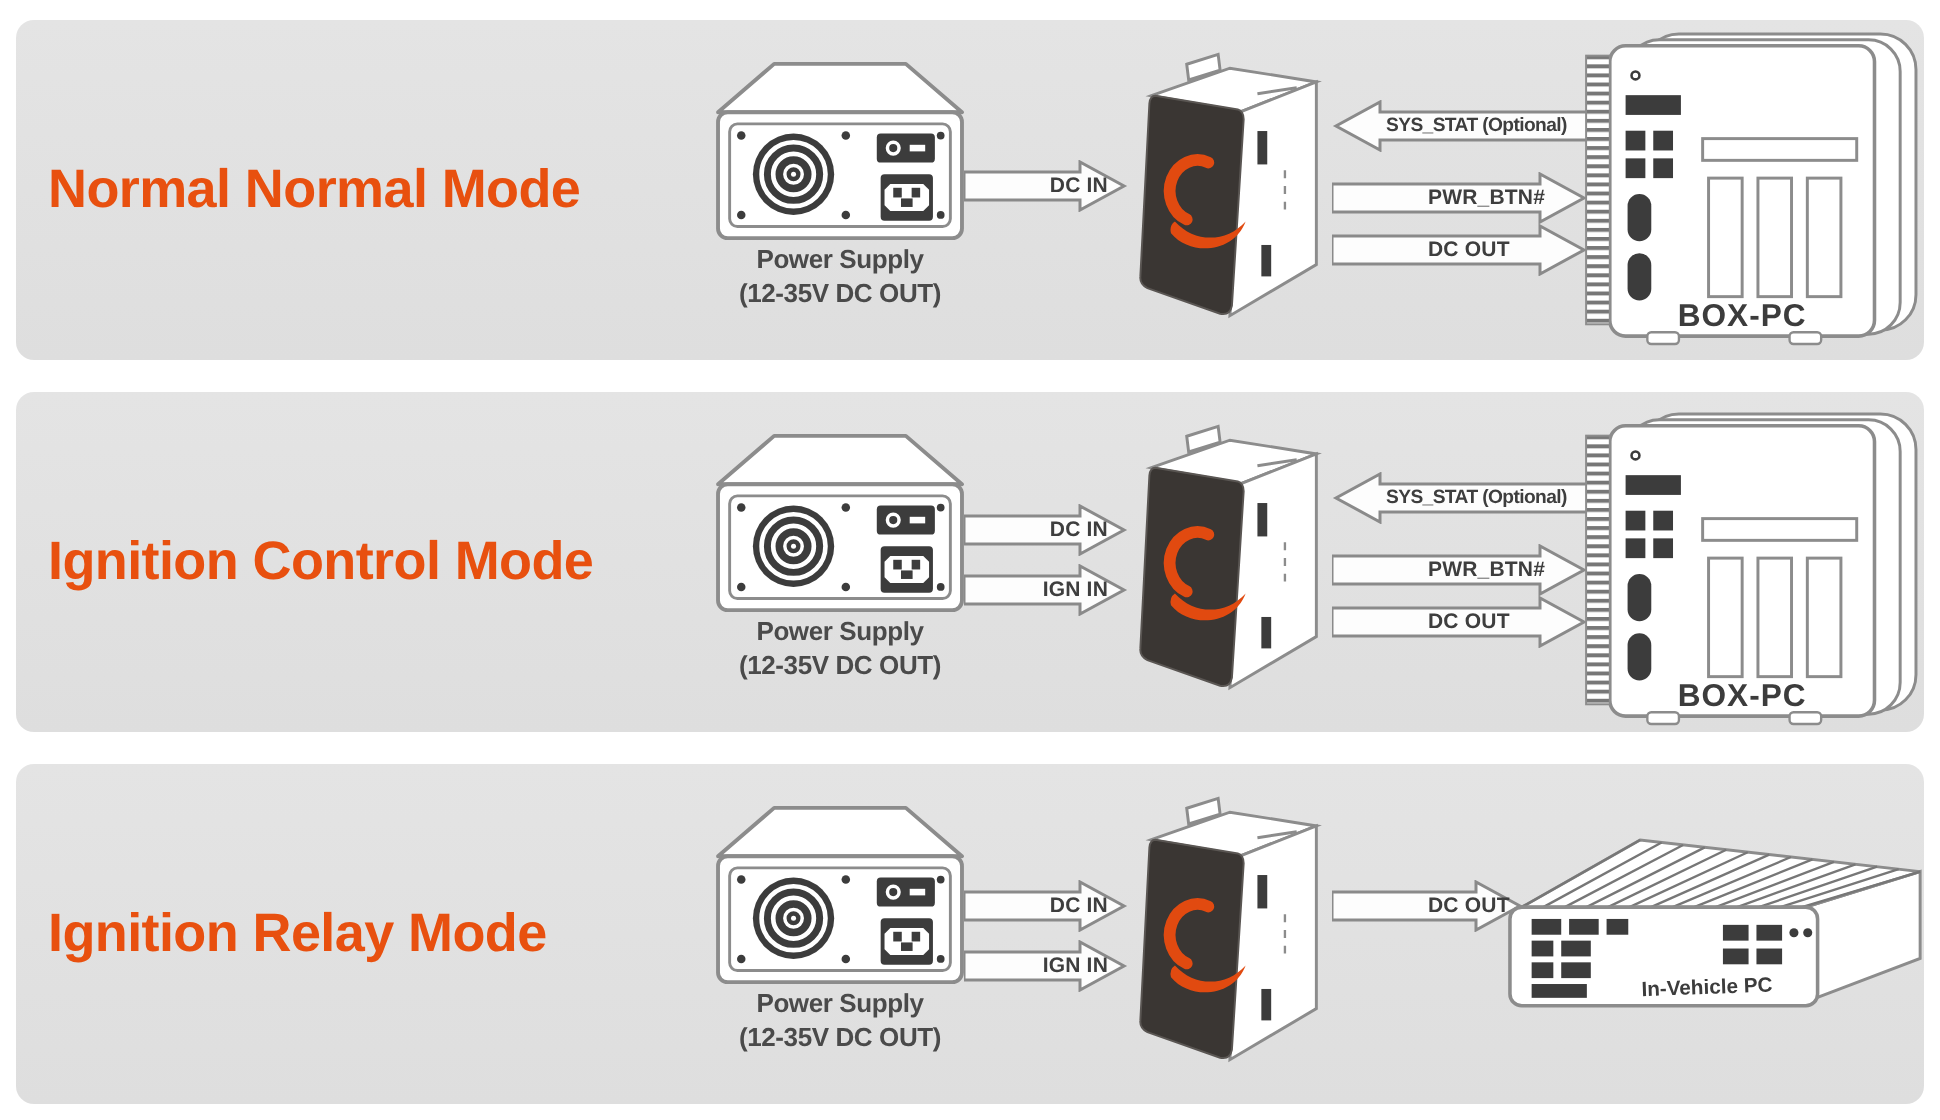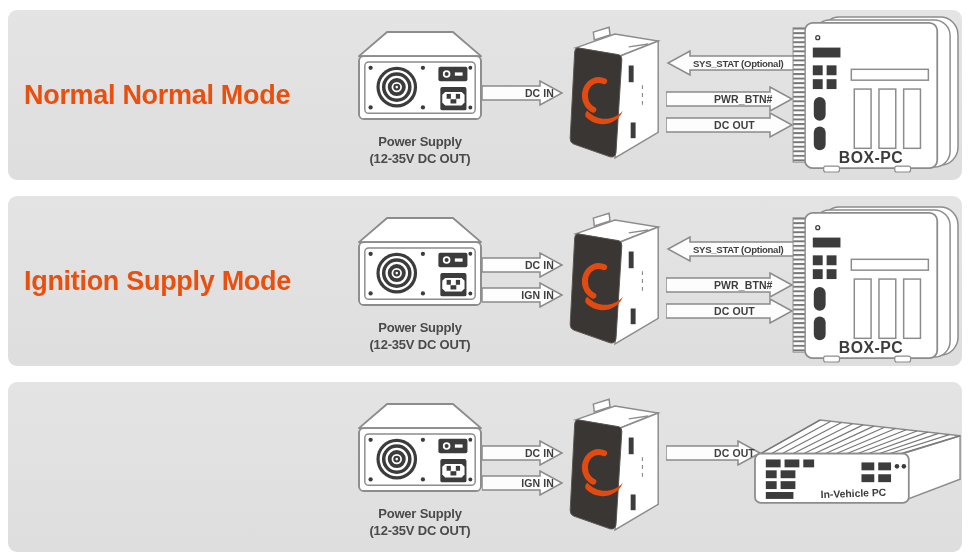--- a/index.html
+++ b/index.html
@@ -3,21 +3,21 @@
 <meta charset="utf-8">
 <style>
   html,body{margin:0;padding:0;background:#ffffff;}
   body{width:970px;height:560px;overflow:hidden;font-family:"Liberation Sans",sans-serif;}
   .panel{position:relative;height:170px;margin:0 8px 16px 8px;background:linear-gradient(#E4E4E4,#DEDEDE);border-radius:9px;}
   .panel:first-of-type{margin-top:10px;}
   .title{position:absolute;left:16px;top:50%;transform:translateY(-50%);margin:0;
          font-size:27px;font-weight:bold;letter-spacing:-0.3px;color:#E8500F;white-space:nowrap;}
   .psu-wrap{position:absolute;left:337px;top:20px;width:150px;text-align:center;}
   .psu-wrap svg{display:block;margin:0 auto;}
-  .psu-label{margin-top:13px;font-size:13px;font-weight:bold;line-height:1.28;color:#4A4A4A;letter-spacing:-0.2px;}
+  .psu-label{margin-top:1px;font-size:13px;font-weight:bold;line-height:1.28;color:#4A4A4A;letter-spacing:-0.2px;}
   .ups-wrap{position:absolute;left:550px;top:14px;}
   .dev-wrap{position:absolute;}
   .arrow{position:absolute;}
   .arrow svg{display:block;}
   .al{position:absolute;top:50%;transform:translateY(-50%);font-size:10.5px;font-weight:bold;
       color:#3E3E3E;white-space:nowrap;letter-spacing:0.1px;}
   .arrow.in .al{right:10px;}
   .arrow.out .al{left:20px;margin-left:28px;}
   .arrow.back .al{left:27px;font-size:9.6px;letter-spacing:-0.3px;}
   .hiddefs{position:absolute;width:0;height:0;overflow:hidden;}
@@ -173,21 +173,21 @@
   </div>
 
   <div class="dev-wrap" style="left:784px;top:4px;">
     <svg width="170" height="160" viewBox="0 0 172 162">
         <use href="#sym-boxpc"></use>
       </svg>
   </div>
 </div>
 
 <div class="panel">
-  <h2 class="title">Ignition Supply Mode</h2>
+  <h2 class="title">Ignition Control Mode</h2>
 
   <div class="psu-wrap">
     <svg width="126" height="91" viewBox="0 0 130 94">
         <use href="#sym-psu"></use>
       </svg>
     <div class="psu-label">
       <div>Power Supply</div>
       <div>(12-35V DC OUT)</div>
     </div>
   </div>
@@ -231,20 +231,21 @@
   </div>
 
   <div class="dev-wrap" style="left:784px;top:8px;">
     <svg width="170" height="160" viewBox="0 0 172 162">
         <use href="#sym-boxpc"></use>
       </svg>
   </div>
 </div>
 
 <div class="panel">
+  <h2 class="title">Ignition Relay Mode</h2>
 
   <div class="psu-wrap">
     <svg width="126" height="91" viewBox="0 0 130 94">
         <use href="#sym-psu"></use>
       </svg>
     <div class="psu-label">
       <div>Power Supply</div>
       <div>(12-35V DC OUT)</div>
     </div>
   </div>

